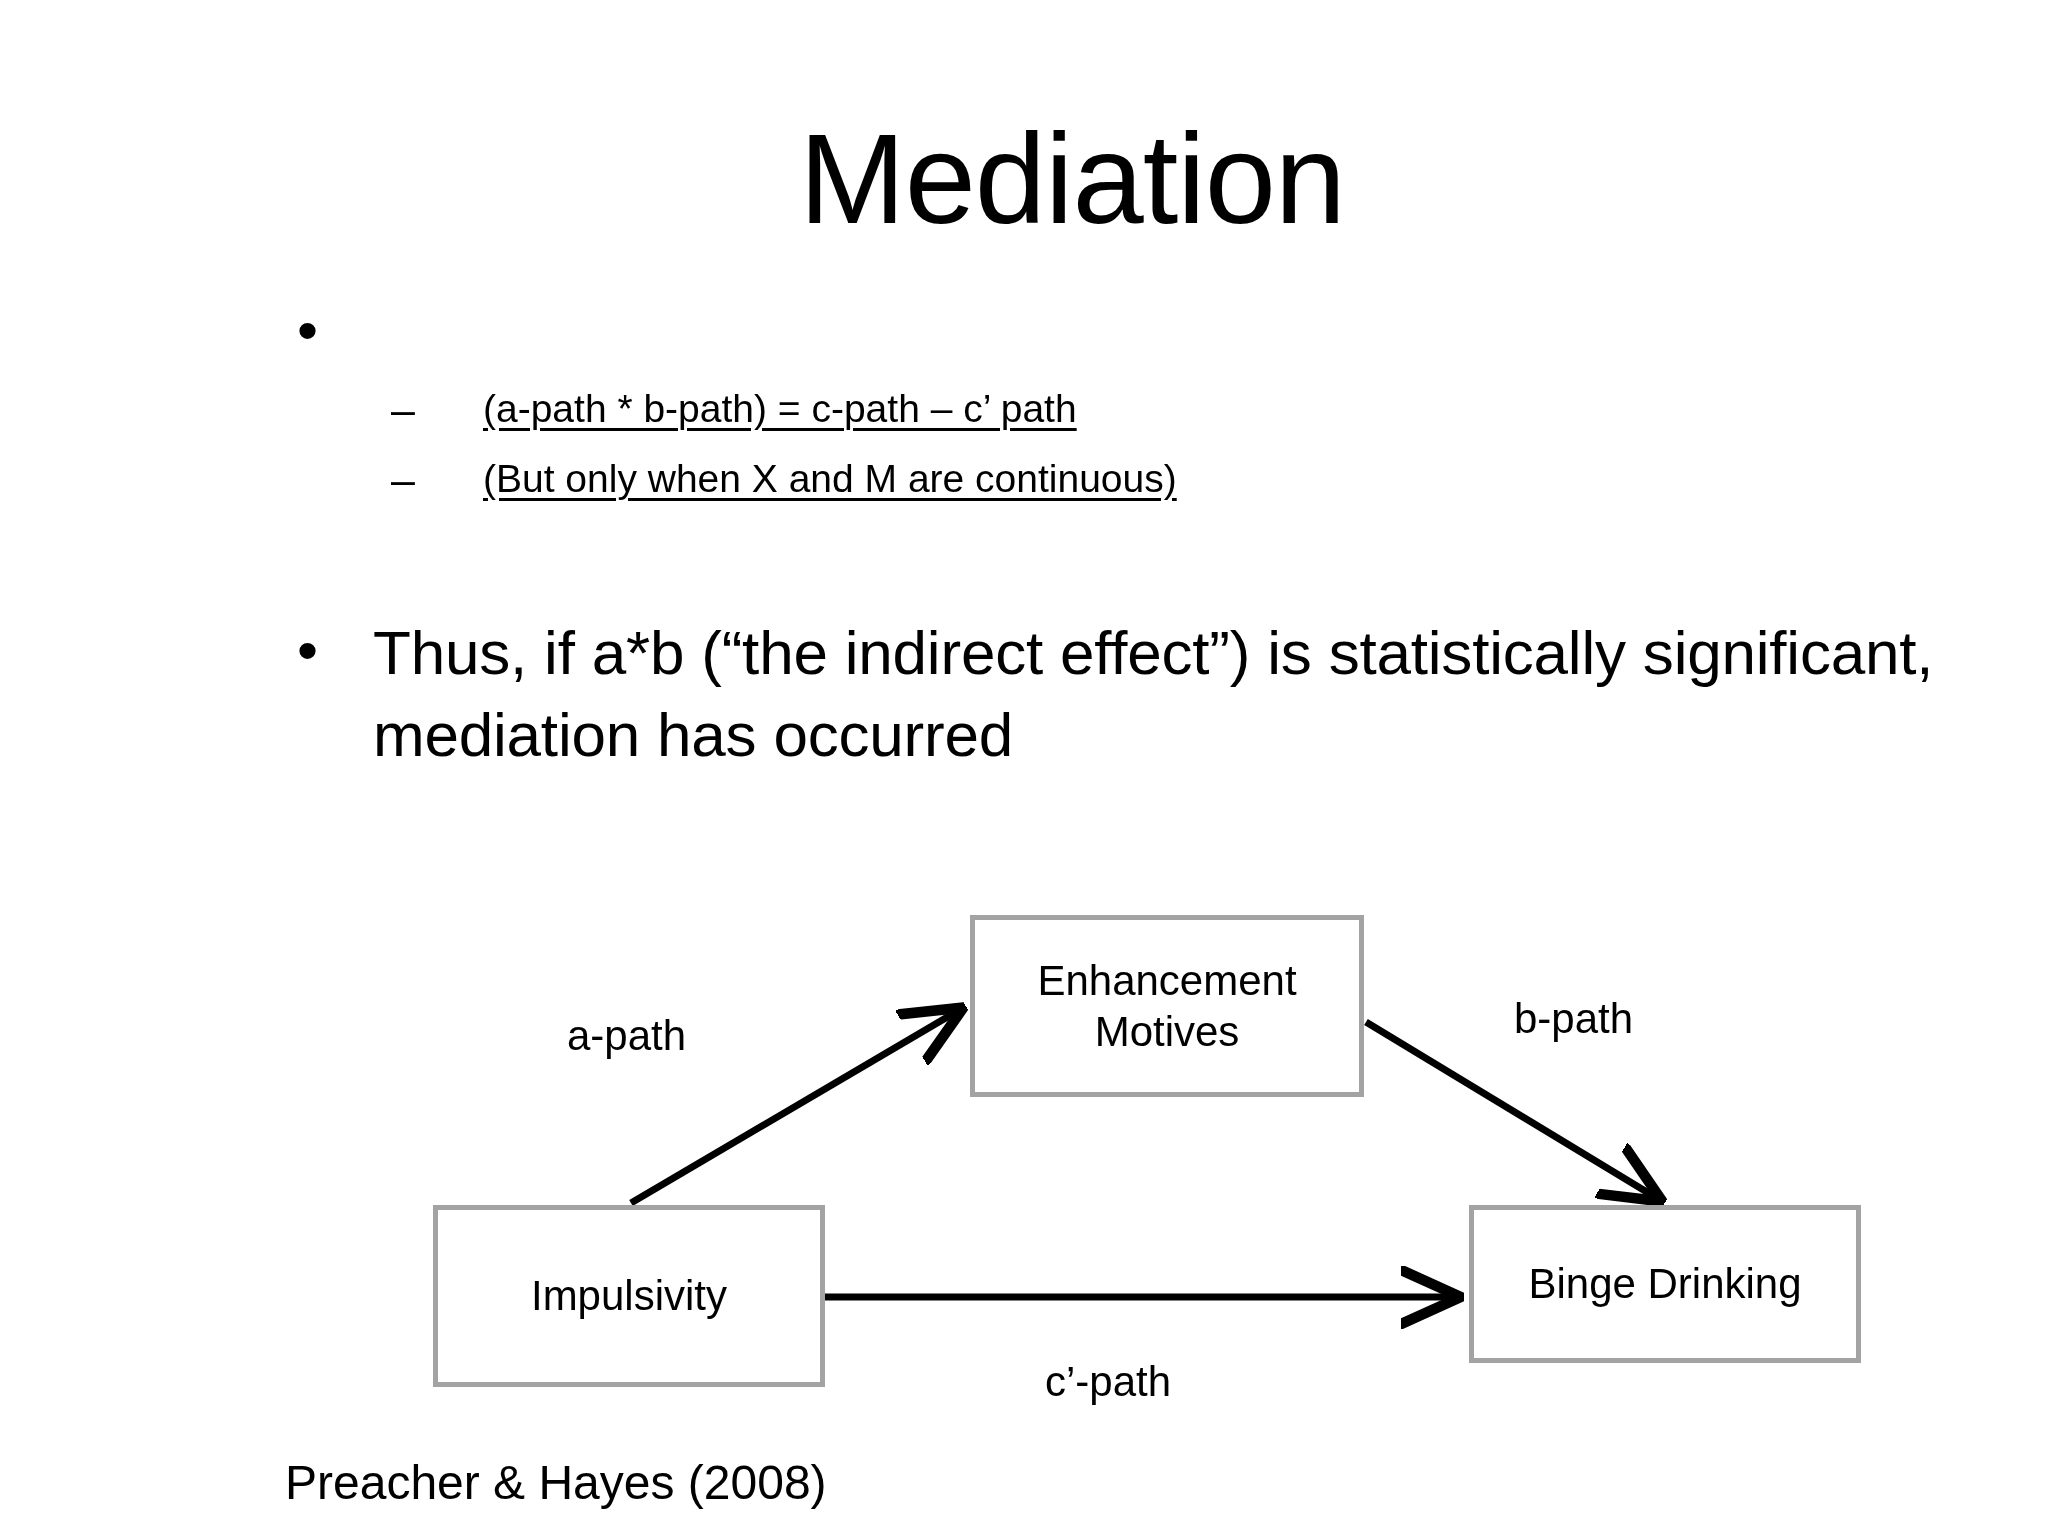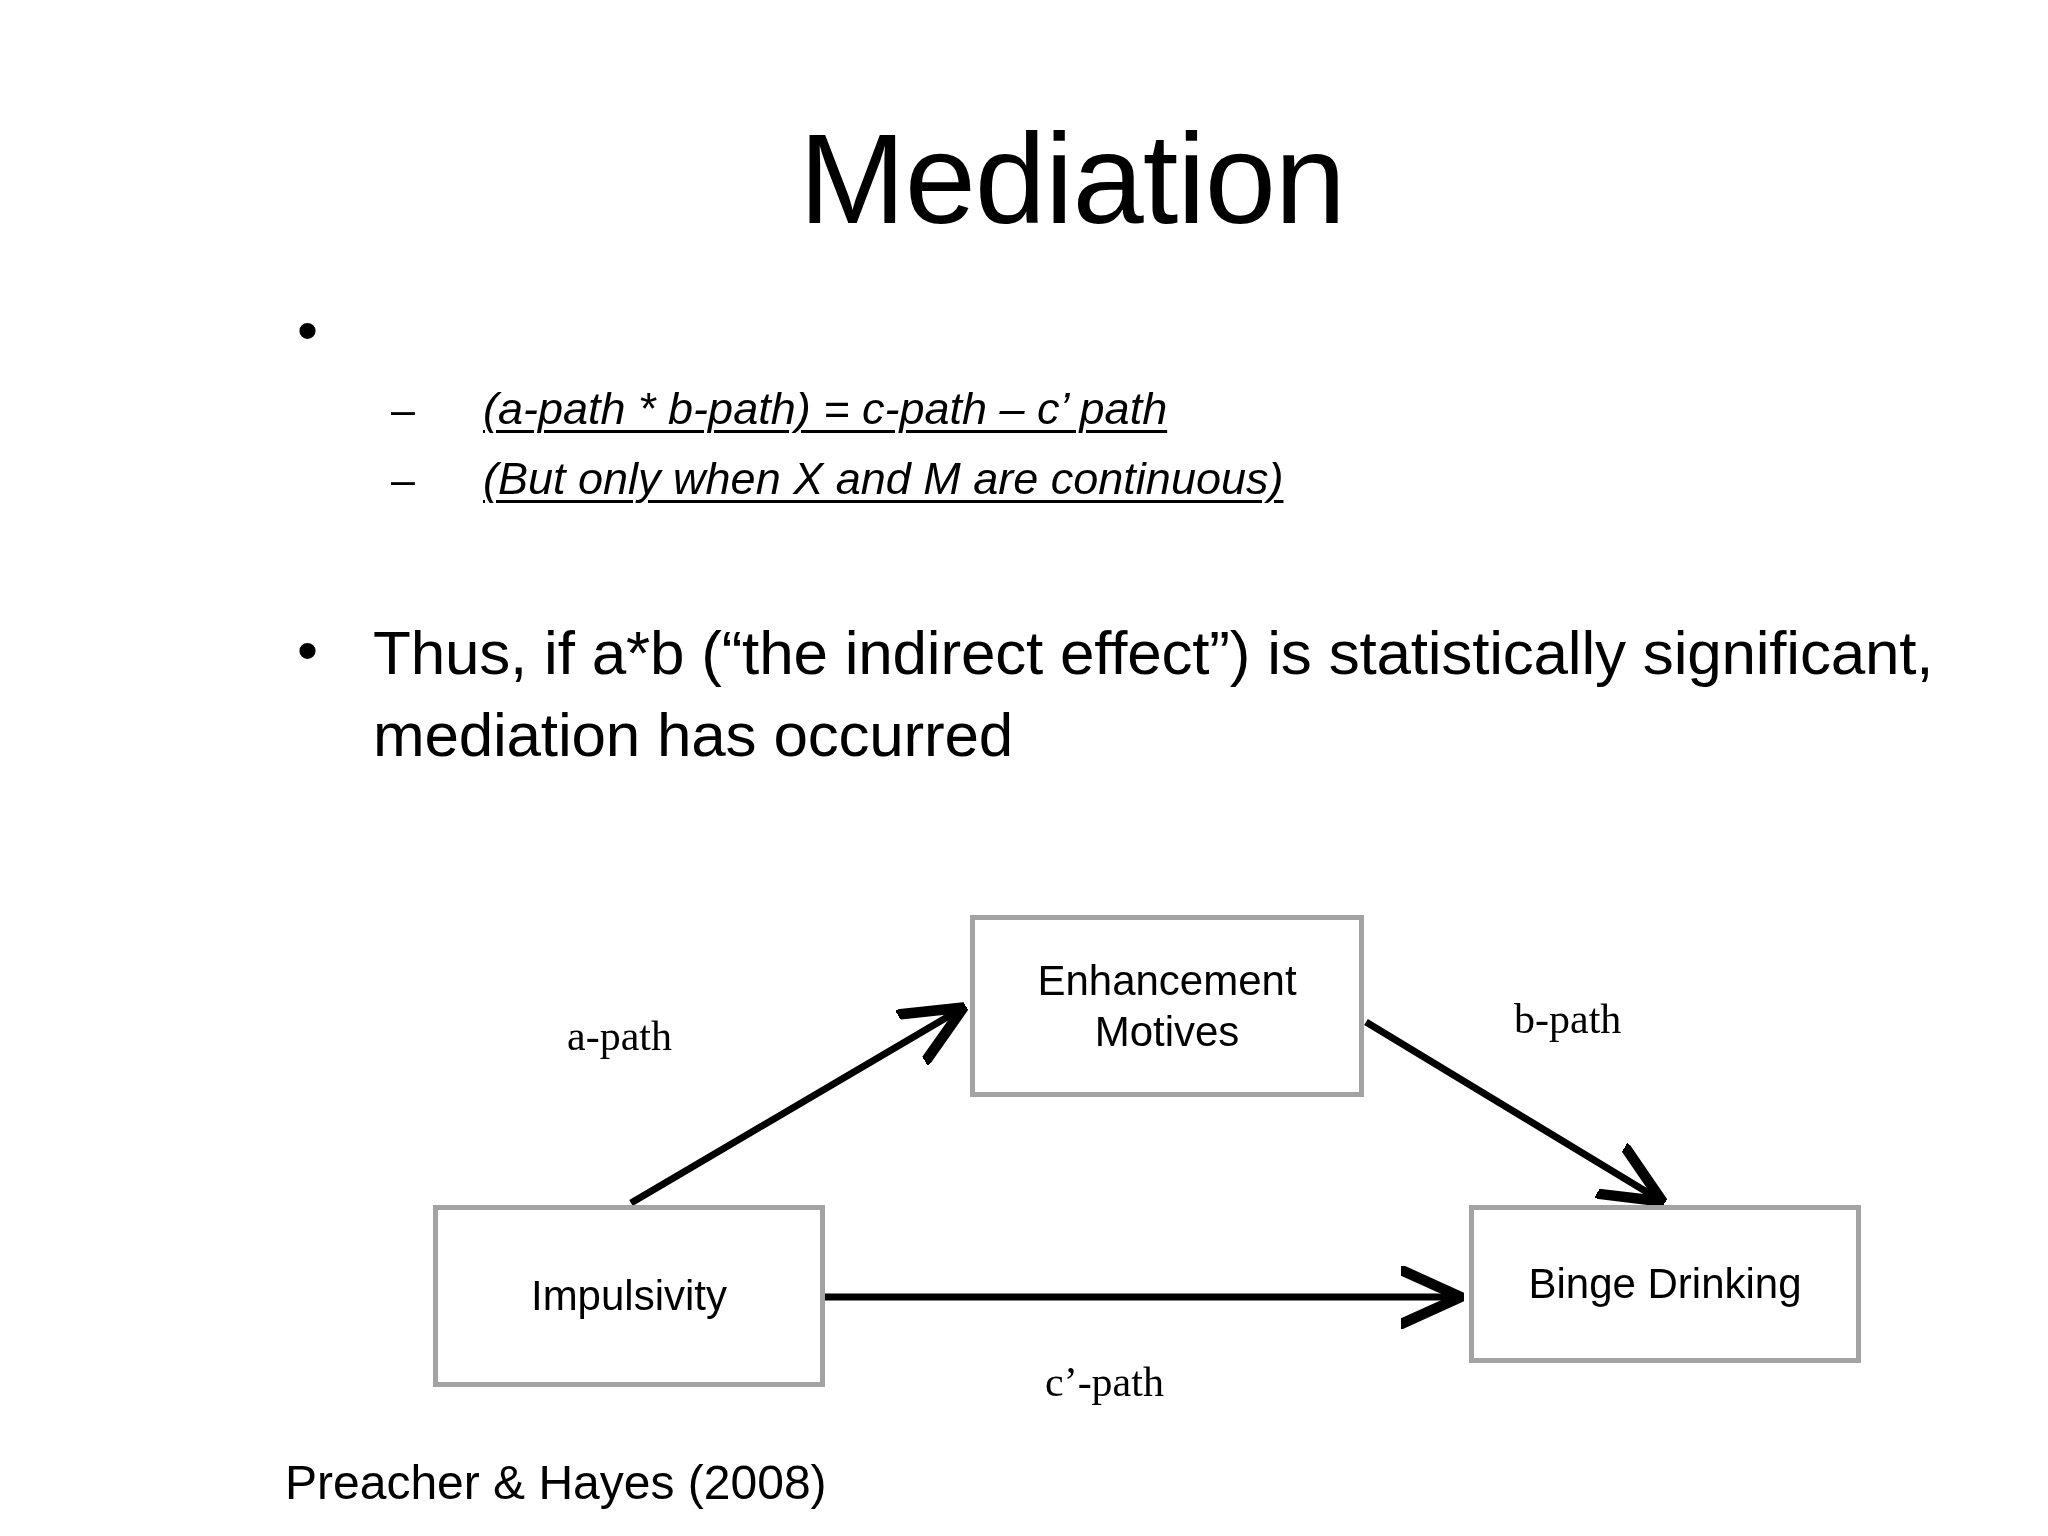--- a/index.html
+++ b/index.html
@@ -74,26 +74,25 @@
   .bullet-l2 .marker {
     width: 200px;
     flex: 0 0 200px;
     font-size: 43px;
     line-height: 66px;
     text-align: left;
     padding-left: 108px;
     box-sizing: border-box;
   }
   .bullet-l2 .btext {
-    font-size: 45px;
+    font-size: 39px;
     line-height: 66px;
     text-decoration: underline;
     text-underline-offset: 6px;
     text-decoration-thickness: 3px;
-    font-style: italic;
   }
 
   .spacer-block {
     height: 96px;
   }
 
   
   #diagram {
     position: absolute;
     left: 0;
@@ -133,21 +132,21 @@
   #box-outcome {
     left: 1421px;
     top: 1205px;
     width: 392px;
     height: 158px;
     align-items: center;
   }
 
   .path-label {
     position: absolute;
-    font-family: Liberation Serif, serif;
+    font-family: Liberation Sans, sans-serif;
     font-size: 42px;
     color: #000000;
     white-space: nowrap;
   }
   #label-a-path { left: 519px; top: 1012px; }
   #label-b-path { left: 1466px; top: 995px; }
   #label-cprime-path { left: 997px; top: 1358px; }
 
   
   #citation {

